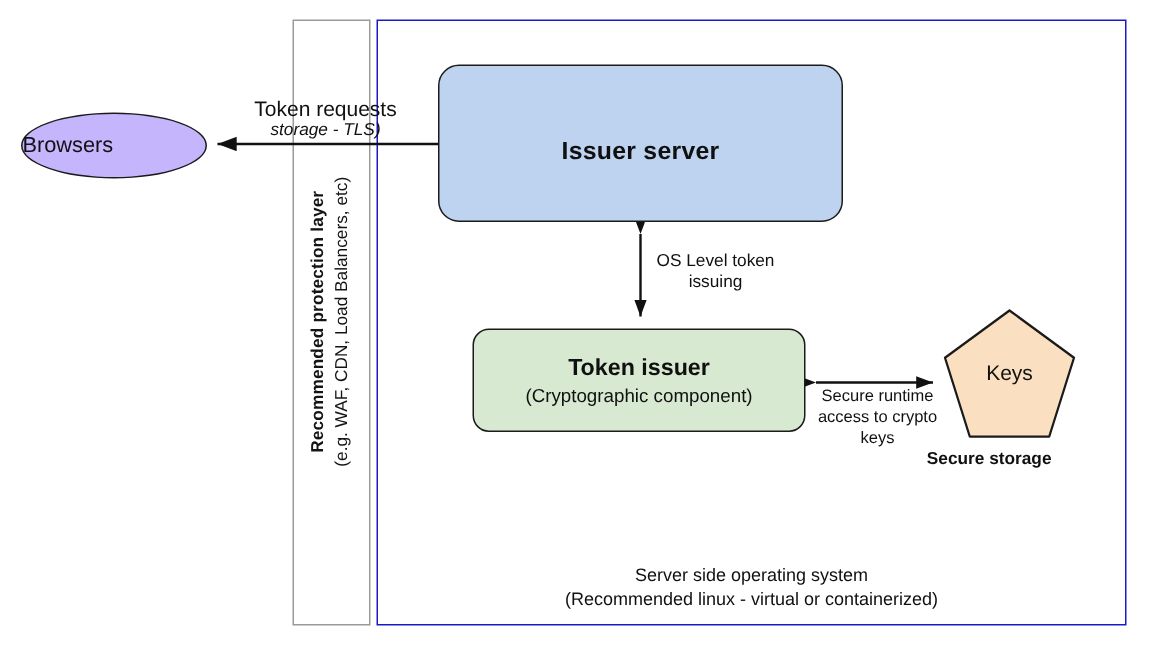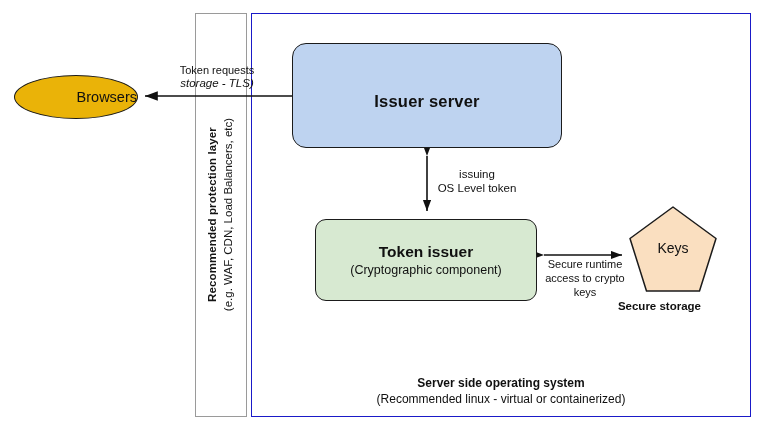--- a/index.html
+++ b/index.html
@@ -68,25 +68,25 @@
   }
 
   
   .browsers-ellipse {
     position: absolute;
     left: 14px;
     top: 75px;
     width: 124px;
     height: 44px;
     border-radius: 50%;
-    background: #eab308;
+    background: #c4b5fd;
     border: 1.5px solid #1b1b1b;
     display: flex;
     align-items: center;
-    justify-content: flex-end;
+    justify-content: flex-start;
     box-sizing: border-box;
   }
   .browsers-ellipse .lbl {
     font-size: 14.5px;
     color: #111111;
   }
 
   .issuer-server-box {
     position: absolute;
     left: 292px;
@@ -113,21 +113,21 @@
     font-size: 13px;
     color: #101010;
     margin-top: 4px;
   }
 
   .token-issuer-box {
     position: absolute;
     left: 315px;
     top: 219px;
     width: 222px;
-    height: 82px;
+    height: 69px;
     background: #d7e9d1;
     border: 1.5px solid #1b1b1b;
     border-radius: 11px;
     box-sizing: border-box;
     display: flex;
     flex-direction: column;
     align-items: center;
     justify-content: center;
   }
   .token-issuer-box .title {
@@ -182,21 +182,21 @@
 
   .token-requests-label {
     position: absolute;
     left: 166px;
     top: 64px;
     width: 102px;
     text-align: center;
     line-height: 1.2;
     color: #111111;
   }
-  .token-requests-label .l1 { font-size: 11px; }
+  .token-requests-label .l1 { font-size: 14px; }
   .token-requests-label .l2 { font-size: 11.5px; font-style: italic; }
 
   .os-level-label {
     position: absolute;
     left: 422px;
     top: 167px;
     width: 110px;
     text-align: center;
     line-height: 1.25;
     font-size: 11.5px;
@@ -216,21 +216,21 @@
 
   .os-caption {
     position: absolute;
     left: 301px;
     top: 375px;
     width: 400px;
     text-align: center;
     line-height: 1.35;
     color: #101010;
   }
-  .os-caption .c1 { font-size: 12px; font-weight: bold; }
+  .os-caption .c1 { font-size: 12px; font-weight: normal; }
   .os-caption .c2 { font-size: 12px; font-weight: normal; }
 </style>
 </head>
 <body>
 
 <div id="canvas">
 
   <div class="protection-layer-box"></div>
   <div class="vertical-label">
     <div class="rot">
@@ -265,22 +265,22 @@
   <div class="token-requests-label">
     <div class="l1">Token requests</div>
     <div class="l2">storage - TLS)</div>
   </div>
 
   <div class="issuer-server-box">
     <div class="title">Issuer server</div>
   </div>
 
   <div class="os-level-label">
+    <div>OS Level token</div>
     <div>issuing</div>
-    <div>OS Level token</div>
   </div>
 
   <div class="token-issuer-box">
     <div class="title">Token issuer</div>
     <div class="subtitle">(Cryptographic component)</div>
   </div>
 
   <div class="secure-runtime-label">
     <div>Secure runtime</div>
     <div>access to crypto</div>

